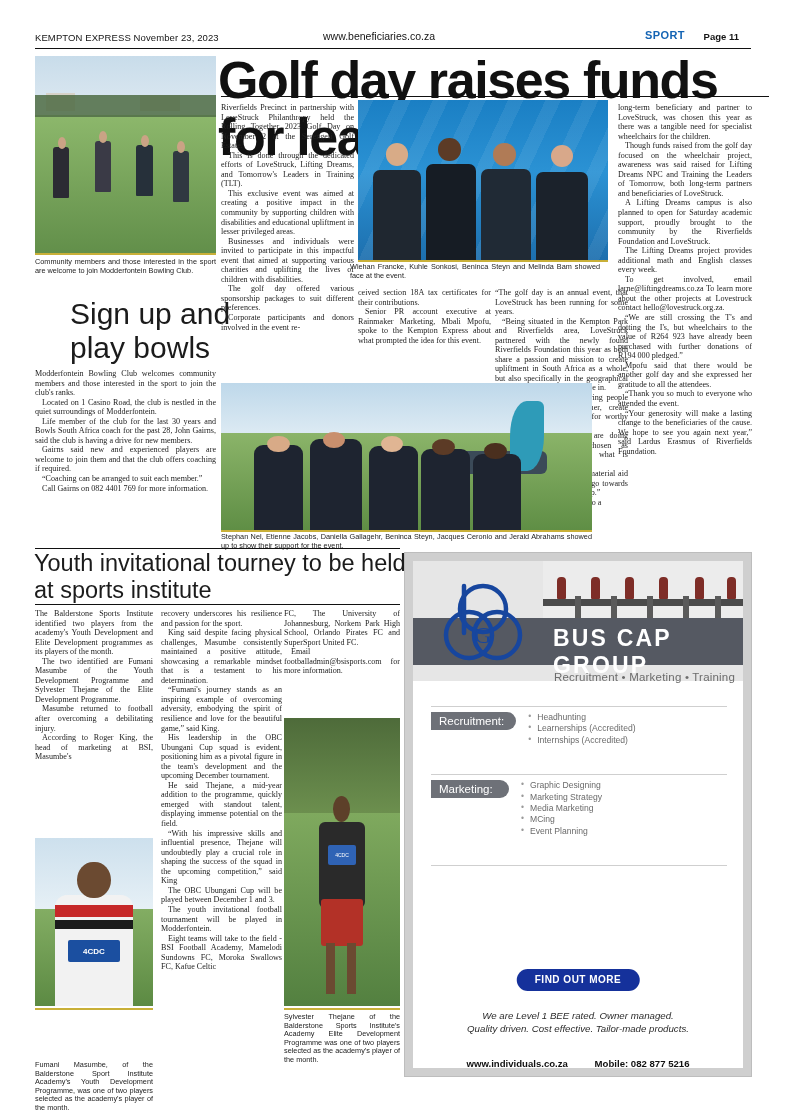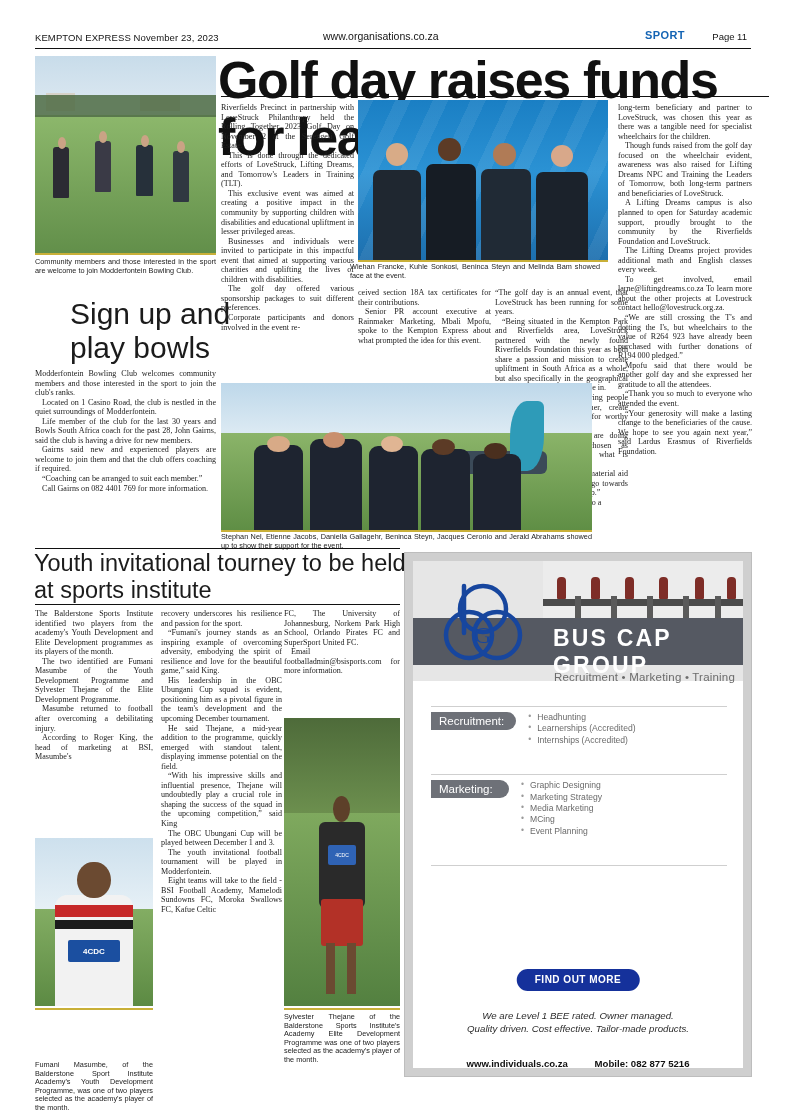--- a/index.html
+++ b/index.html
@@ -10,21 +10,21 @@
   }
   
   .masthead{
     position:absolute;left:35px;top:26px;width:716px;height:22px;
     display:flex;align-items:center;
   }
   .mast-left{font-family:"Liberation Sans",sans-serif;font-size:9.5px;color:#141414;letter-spacing:0.1px;white-space:nowrap;}
   .mast-left .paper{font-weight:400;}
   .mast-url{font-family:"Liberation Sans",sans-serif;font-size:10.5px;color:#141414;position:absolute;left:288px;top:4px;}
   .mast-sport{font-family:"Liberation Sans",sans-serif;font-weight:bold;font-size:11px;color:#1464b4;position:absolute;left:610px;top:3px;letter-spacing:0.4px;}
-  .mast-page{font-family:"Liberation Sans",sans-serif;font-size:9.5px;color:#141414;position:absolute;right:4px;top:5px;}
+  .mast-page{font-family:"Liberation Sans",sans-serif;font-size:9.5px;color:#141414;position:absolute;right:12px;top:5px;font-weight:bold;}
   .mast-rule{position:absolute;left:35px;top:48px;width:716px;height:1px;background:#111;}
 
   
   .body-text{font-family:"Liberation Serif",serif;font-size:8.1px;line-height:9.55px;text-align:justify;color:#222;}
   .body-text p{margin:0;text-indent:7px;}
   .body-text p.first{text-indent:0;}
   .caption{font-family:"Liberation Sans",sans-serif;font-size:7.3px;line-height:8.6px;color:#222;text-align:justify;}
 
   
   .bowls-photo{
@@ -181,21 +181,21 @@
 </head>
 <body>
 
 <div class="page">
 
   <div class="masthead">
     <div class="mast-left">
       <span class="paper">KEMPTON EXPRESS</span>
       <span>November 23, 2023</span>
     </div>
-    <div class="mast-url">www.organisations.co.za</div>
+    <div class="mast-url">www.beneficiaries.co.za</div>
     <div class="mast-sport">SPORT</div>
     <div class="mast-page">Page 11</div>
   </div>
   <div class="mast-rule"></div>
 
   <div class="bowls-photo">
     <div class="sky"></div>
     <div class="bld1"></div>
     <div class="bld2"></div>
     <div class="treeline"></div>
@@ -258,21 +258,21 @@
     <p class="first">“The golf day is an annual event, that LoveStruck has been running for some years.</p>
     <p>“Being situated in the Kempton Park and Riverfields area, LoveStruck partnered with the newly found Riverfields Foundation this year as both share a passion and mission to create upliftment in South Africa as a whole, but also specifically in the geographical area both organisations operate in.</p>
     <p>“It is an opportunity to bring people from near and far together, create awareness, and raise funds for worthy causes,” she said</p>
     <p>Local organisations that are doing good work and are chosen as beneficiaries are provided what is needed to help people.</p>
     <p>“They are given funding, material aid or volunteers. All donations go towards people who are in need of help.”</p>
     <p>The Wheelchair Project, also a</p>
   </div>
 
   <div class="gcol gcol4 body-text" style="width:134px">
     <p class="first">long-term beneficiary and partner to LoveStruck, was chosen this year as there was a tangible need for specialist wheelchairs for the children.</p>
-    <p>Though funds raised from the golf day focused on the wheelchair evident, awareness was also raised for Lifting Dreams NPC and Training the Leaders of Tomorrow, both long-term partners and beneficiaries of LoveStruck.</p>
+    <p>Though funds raised from the golf day focused on the wheelchair project, awareness was said raised for Lifting Dreams NPC and Training the Leaders of Tomorrow, both long-term partners and beneficiaries of LoveStruck.</p>
     <p>A Lifting Dreams campus is also planned to open for Saturday academic support, proudly brought to the community by the Riverfields Foundation and LoveStruck.</p>
     <p>The Lifting Dreams project provides additional math and English classes every week.</p>
     <p>To get involved, email larne@liftingdreams.co.za To learn more about the other projects at Lovestruck contact hello@lovestruck.org.za.</p>
     <p>“We are still crossing the T's and dotting the I's, but wheelchairs to the value of R264 923 have already been purchased with further donations of R194 000 pledged.”</p>
     <p>Mpofu said that there would be another golf day and she expressed her gratitude to all the attendees.</p>
     <p>“Thank you so much to everyone who attended the event.</p>
     <p>“Your generosity will make a lasting change to the beneficiaries of the cause. We hope to see you again next year,” said Lardus Erasmus of Riverfields Foundation.</p>
   </div>
 
   <div class="golf-photo-mid">
@@ -300,20 +300,21 @@
 
   <div class="ycol ycol1 body-text">
     <p class="first">The Balderstone Sports Institute identified two players from the academy's Youth Development and Elite Development programmes as its players of the month.</p>
     <p>The two identified are Fumani Masumbe of the Youth Development Programme and Sylvester Thejane of the Elite Development Programme.</p>
     <p>Masumbe returned to football after overcoming a debilitating injury.</p>
     <p>According to Roger King, the head of marketing at BSI, Masumbe's</p>
   </div>
 
   <div class="ycol ycol2 body-text" style="width:121px">
     <p class="first">recovery underscores his resilience and passion for the sport.</p>
+    <p>King said despite facing physical challenges, Masumbe consistently maintained a positive attitude, showcasing a remarkable mindset that is a testament to his determination.</p>
     <p>“Fumani's journey stands as an inspiring example of overcoming adversity, embodying the spirit of resilience and love for the beautiful game,” said King.</p>
     <p>His leadership in the OBC Ubungani Cup squad is evident, positioning him as a pivotal figure in the team's development and the upcoming December tournament.</p>
     <p>He said Thejane, a mid-year addition to the programme, quickly emerged with standout talent, displaying immense potential on the field.</p>
     <p>“With his impressive skills and influential presence, Thejane will undoubtedly play a crucial role in shaping the success of the squad in the upcoming competition,” said King</p>
     <p>The OBC Ubungani Cup will be played between December 1 and 3.</p>
     <p>The youth invitational football tournament will be played in Modderfontein.</p>
     <p>Eight teams will take to the field - BSI Football Academy, Mamelodi Sundowns FC, Moroka Swallows FC, Kafue Celtic</p>
   </div>
 
   <div class="ycol ycol3 body-text" style="width:116px">

